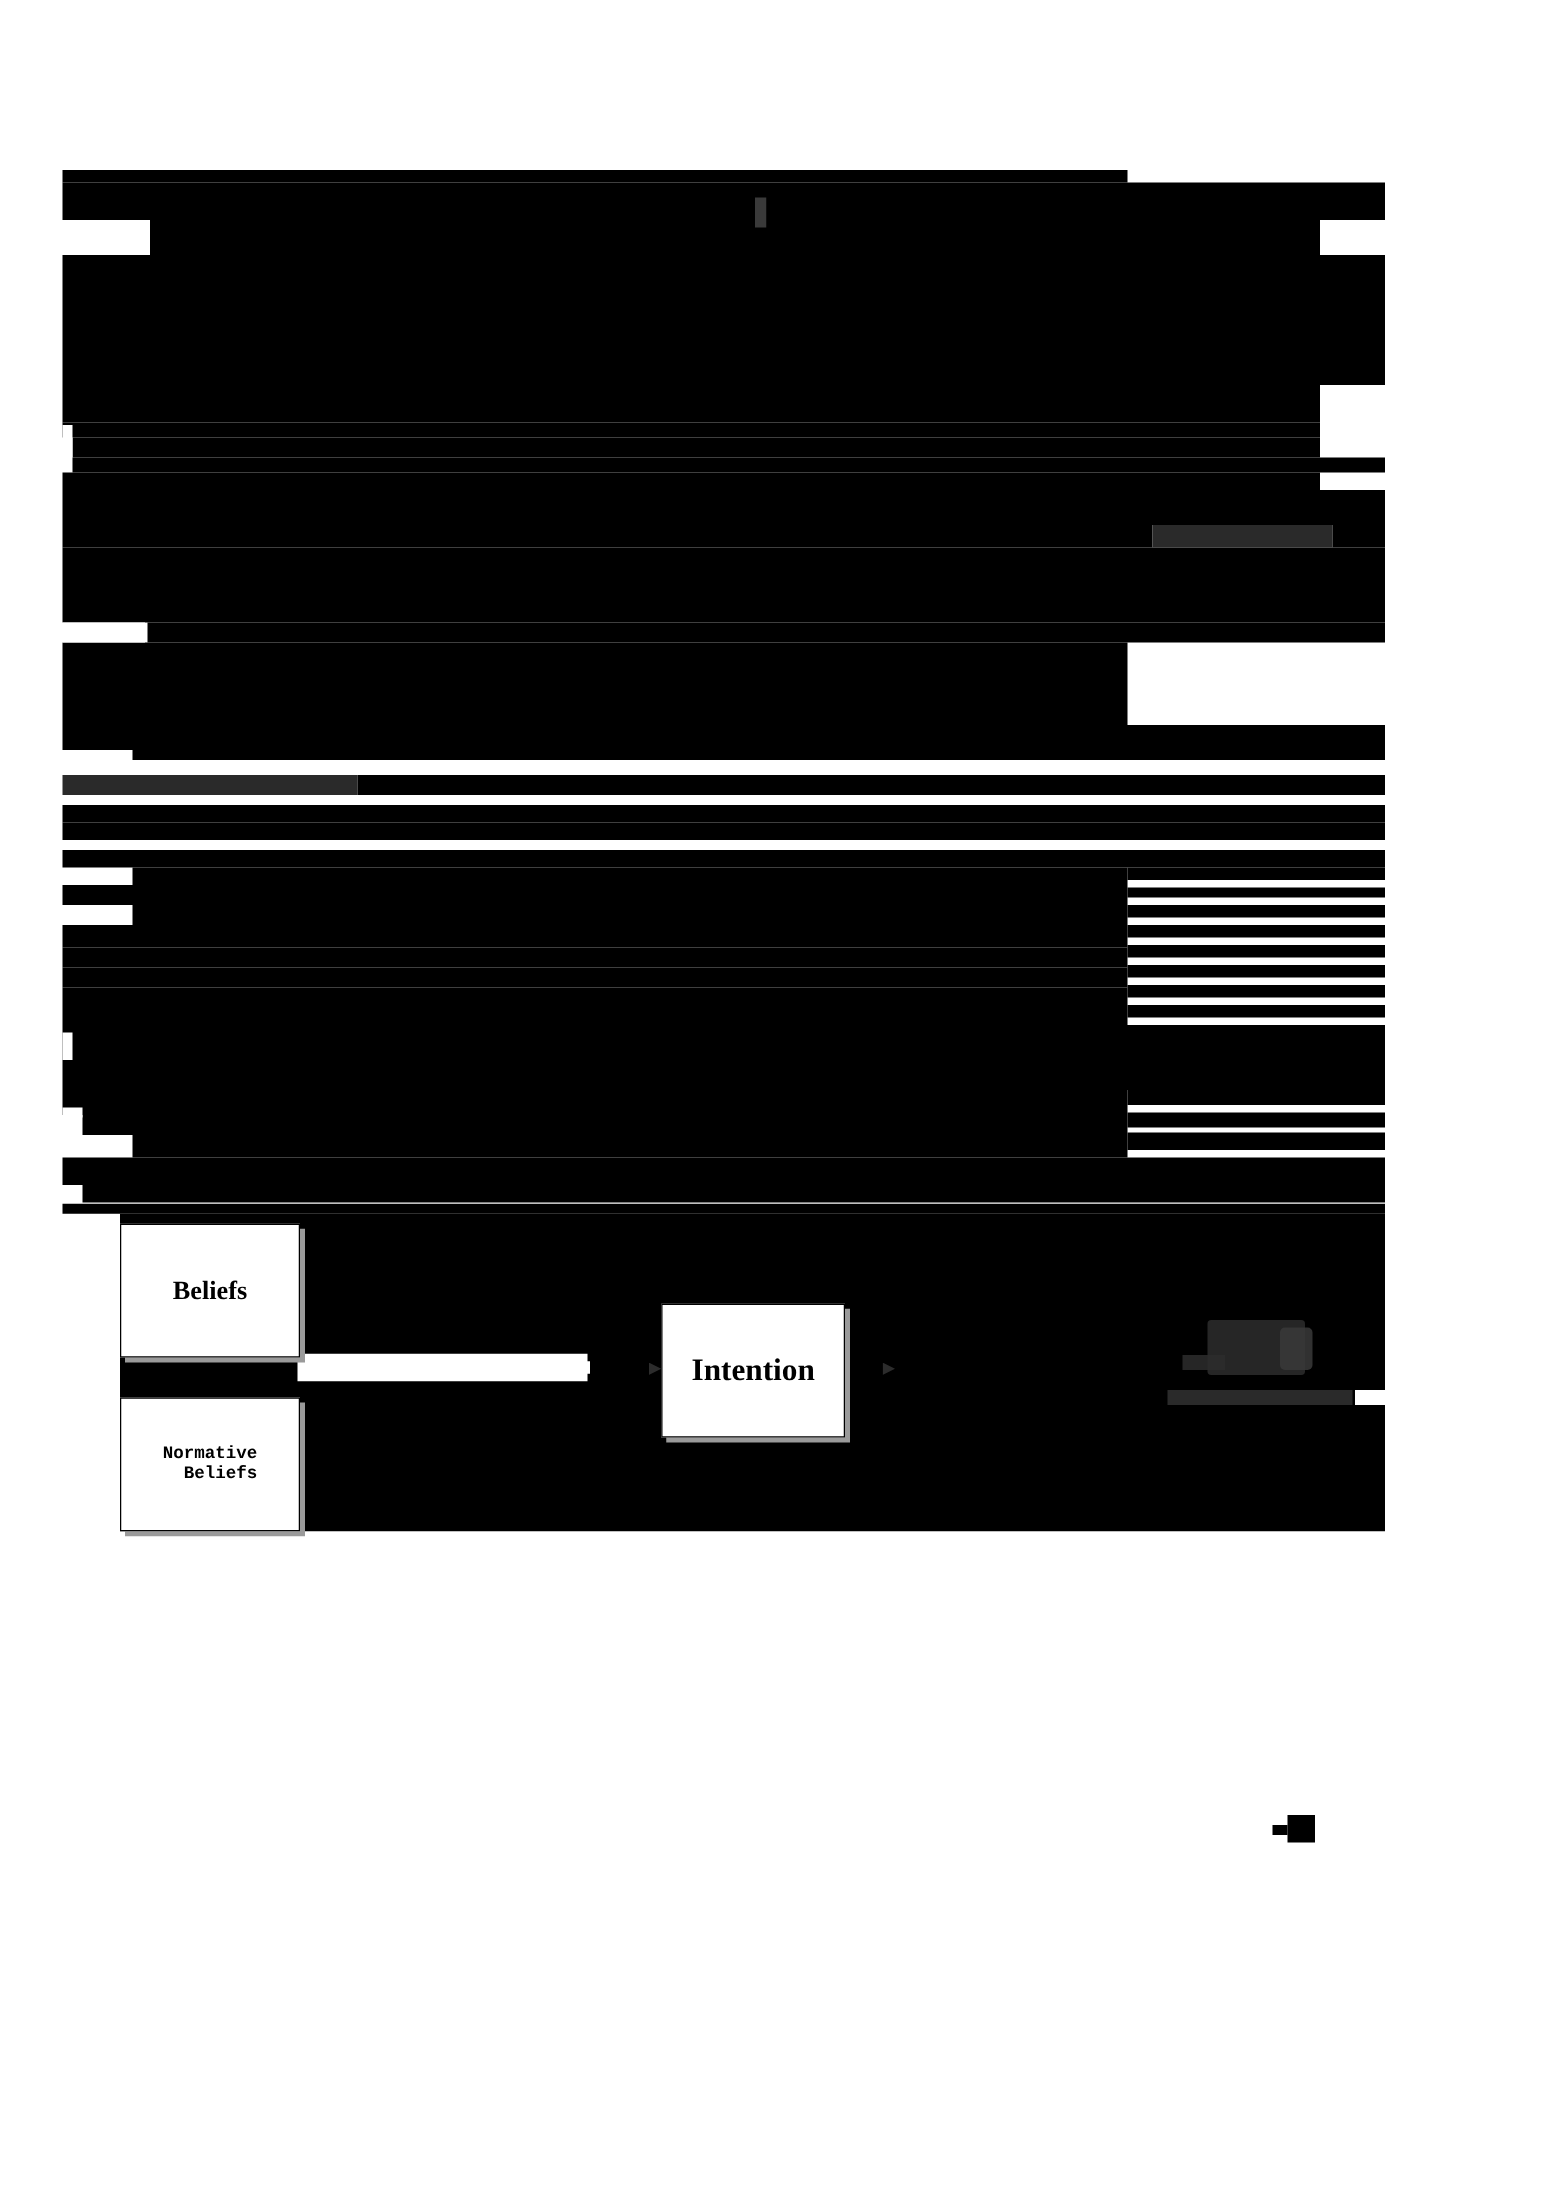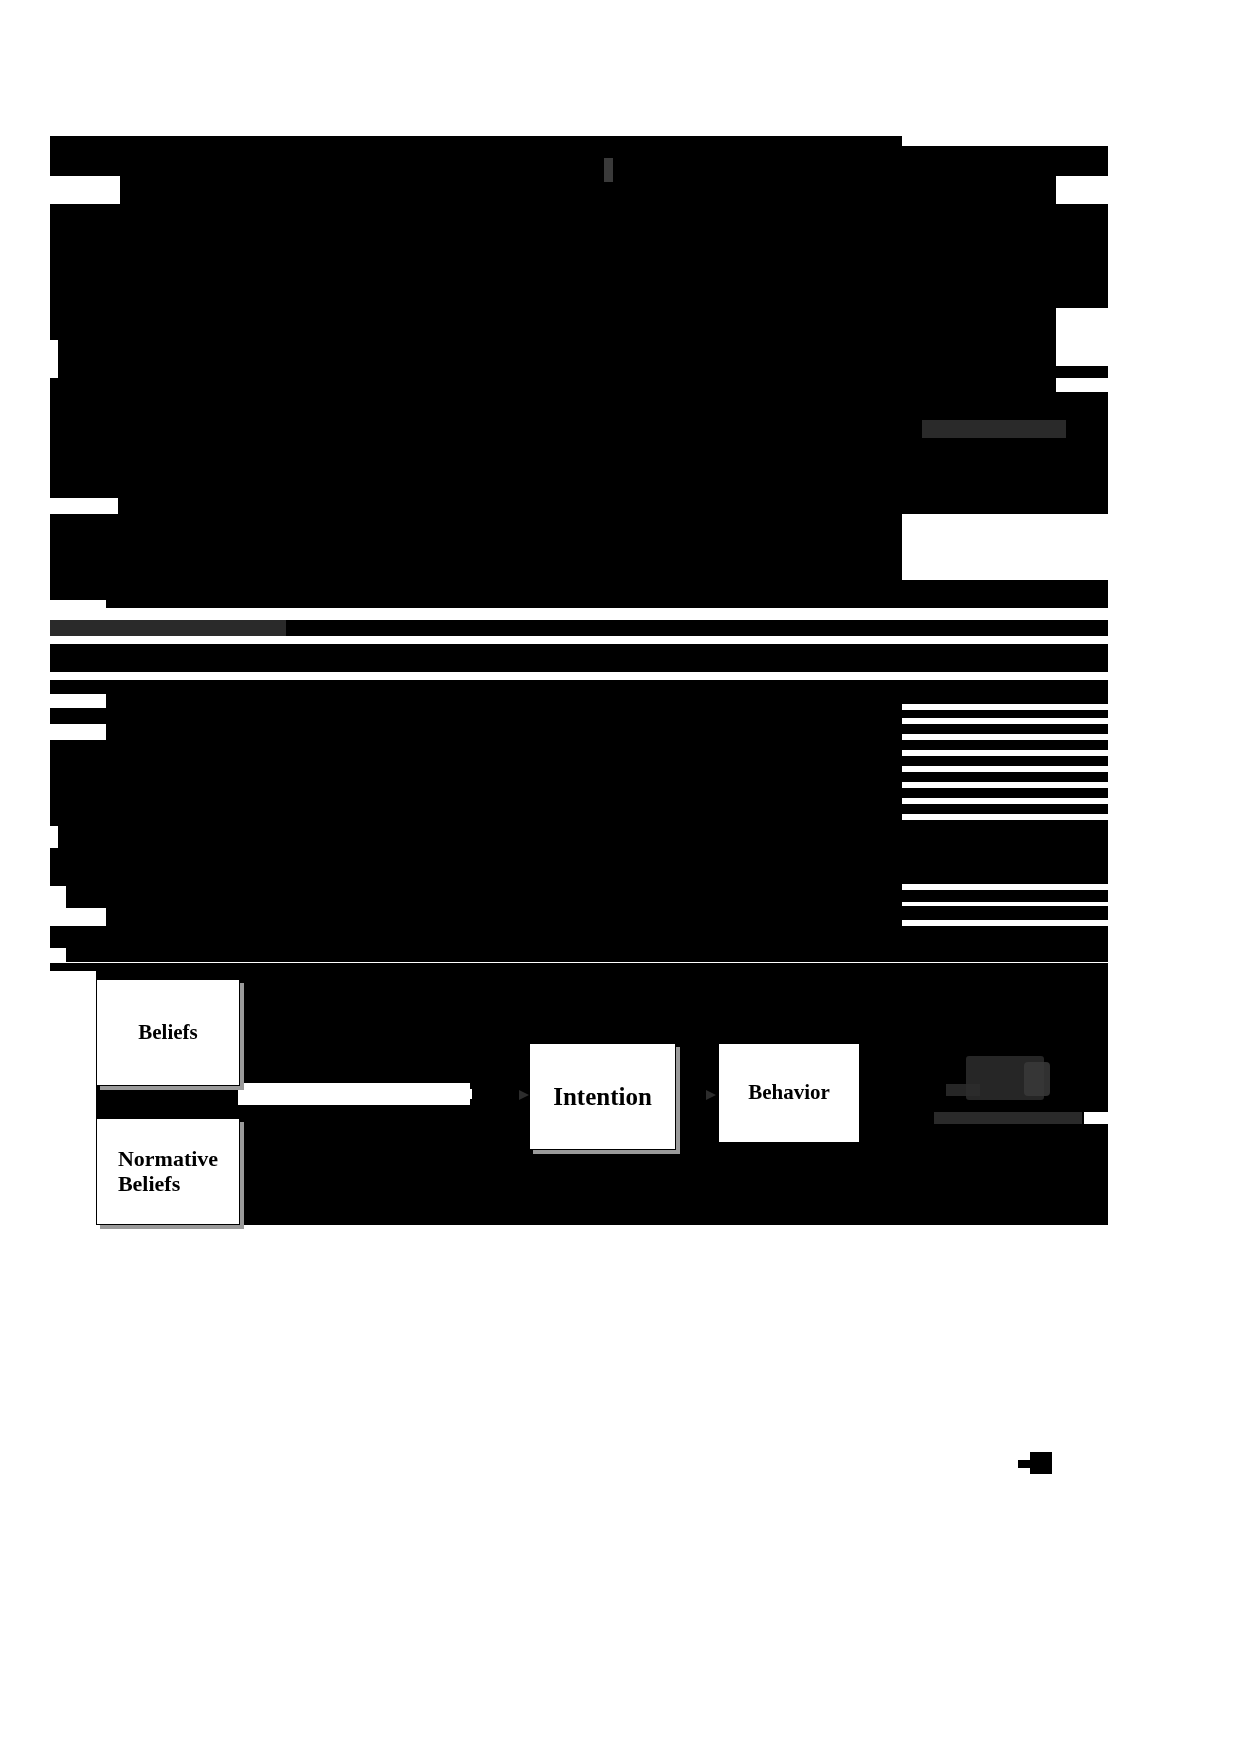--- a/index.html
+++ b/index.html
@@ -10,31 +10,31 @@
   
   .bar{position:absolute;background:#000;}
   .bar.gray{background:#2a2a2a;}
 
   
   .node{
     position:absolute;background:#ffffff;
     border:1px solid #000;
     box-shadow:4px 4px 0 0 #9a9a9a;
     display:flex;align-items:center;justify-content:center;
-    text-align:left;
+    text-align:right;
     font-weight:bold;color:#000;
     font-family:"Liberation Serif", serif;
     line-height:1.12;
     z-index:40;
   }
   .node .lbl{display:block;padding:0 4px;}
 
   .n-beliefs{left:96px;top:979px;width:142px;height:105px;font-size:21px;}
   .n-attitudes{left:277px;top:979px;width:139px;height:112px;font-size:21px;}
-  .n-normative{left:96px;top:1118px;width:142px;height:105px;font-size:22px;}
+  .n-normative{left:96px;top:1118px;width:142px;height:105px;font-size:14px;font-family:Liberation Mono, monospace;}
   .n-subjective{left:277px;top:1118px;width:139px;height:105px;font-size:21px;}
   .n-intention{left:529px;top:1043px;width:145px;height:105px;font-size:25px;}
   .n-behavior{left:718px;top:1043px;width:140px;height:98px;
               box-shadow:none;border:1px solid #000;font-size:21px;}
 
   
   .smudge{position:absolute;background:#2c2c2c;z-index:30;}
   .smudge2{position:absolute;background:#222;opacity:.85;z-index:30;}
   .lightbar{position:absolute;background:#ffffff;z-index:35;}
 
@@ -123,23 +123,20 @@
       <span>Normative</span><br>
       <span>Beliefs</span>
     </span>
   </div>
 
 
   <div class="node n-intention">
     <span class="lbl">Intention</span>
   </div>
 
-  <div class="node n-behavior">
-    <span class="lbl">Behavior</span>
-  </div>
 
   <div class="smudge" style="left:462px;top:1090px;width:10px;height:10px;clip-path:polygon(0 0,100% 50%,0 100%);"></div>
   <div class="smudge" style="left:706px;top:1090px;width:10px;height:10px;clip-path:polygon(0 0,100% 50%,0 100%);"></div>
   <div class="smudge" style="left:519px;top:1090px;width:10px;height:10px;clip-path:polygon(0 0,100% 50%,0 100%);"></div>
 
   <div class="smudge2" style="left:966px;top:1056px;width:78px;height:44px;border-radius:3px;background:#2d2d2d;"></div>
   <div class="smudge2" style="left:946px;top:1084px;width:34px;height:12px;background:#2d2d2d;"></div>
   <div class="smudge2" style="left:1024px;top:1062px;width:26px;height:34px;background:#3a3a3a;border-radius:4px;"></div>
   <div class="lightbar" style="left:934px;top:1112px;width:148px;height:12px;background:#2a2a2a;"></div>
 

